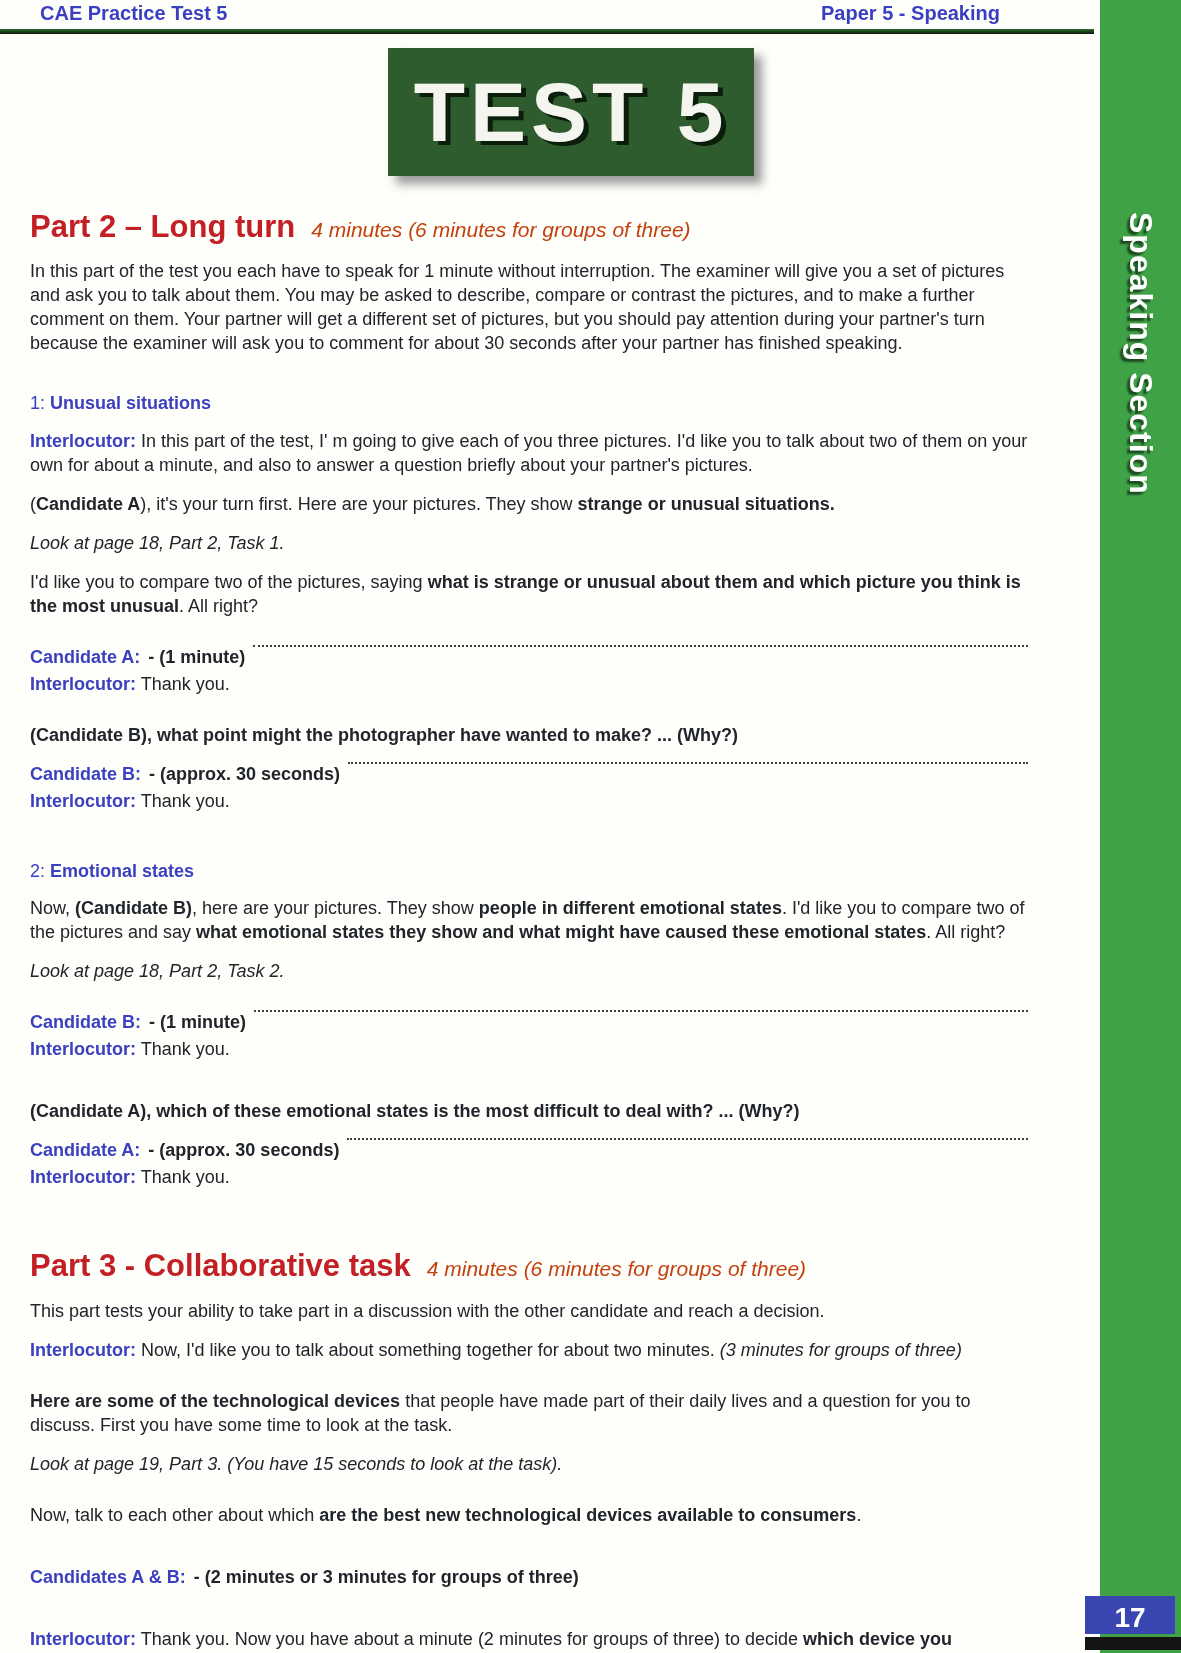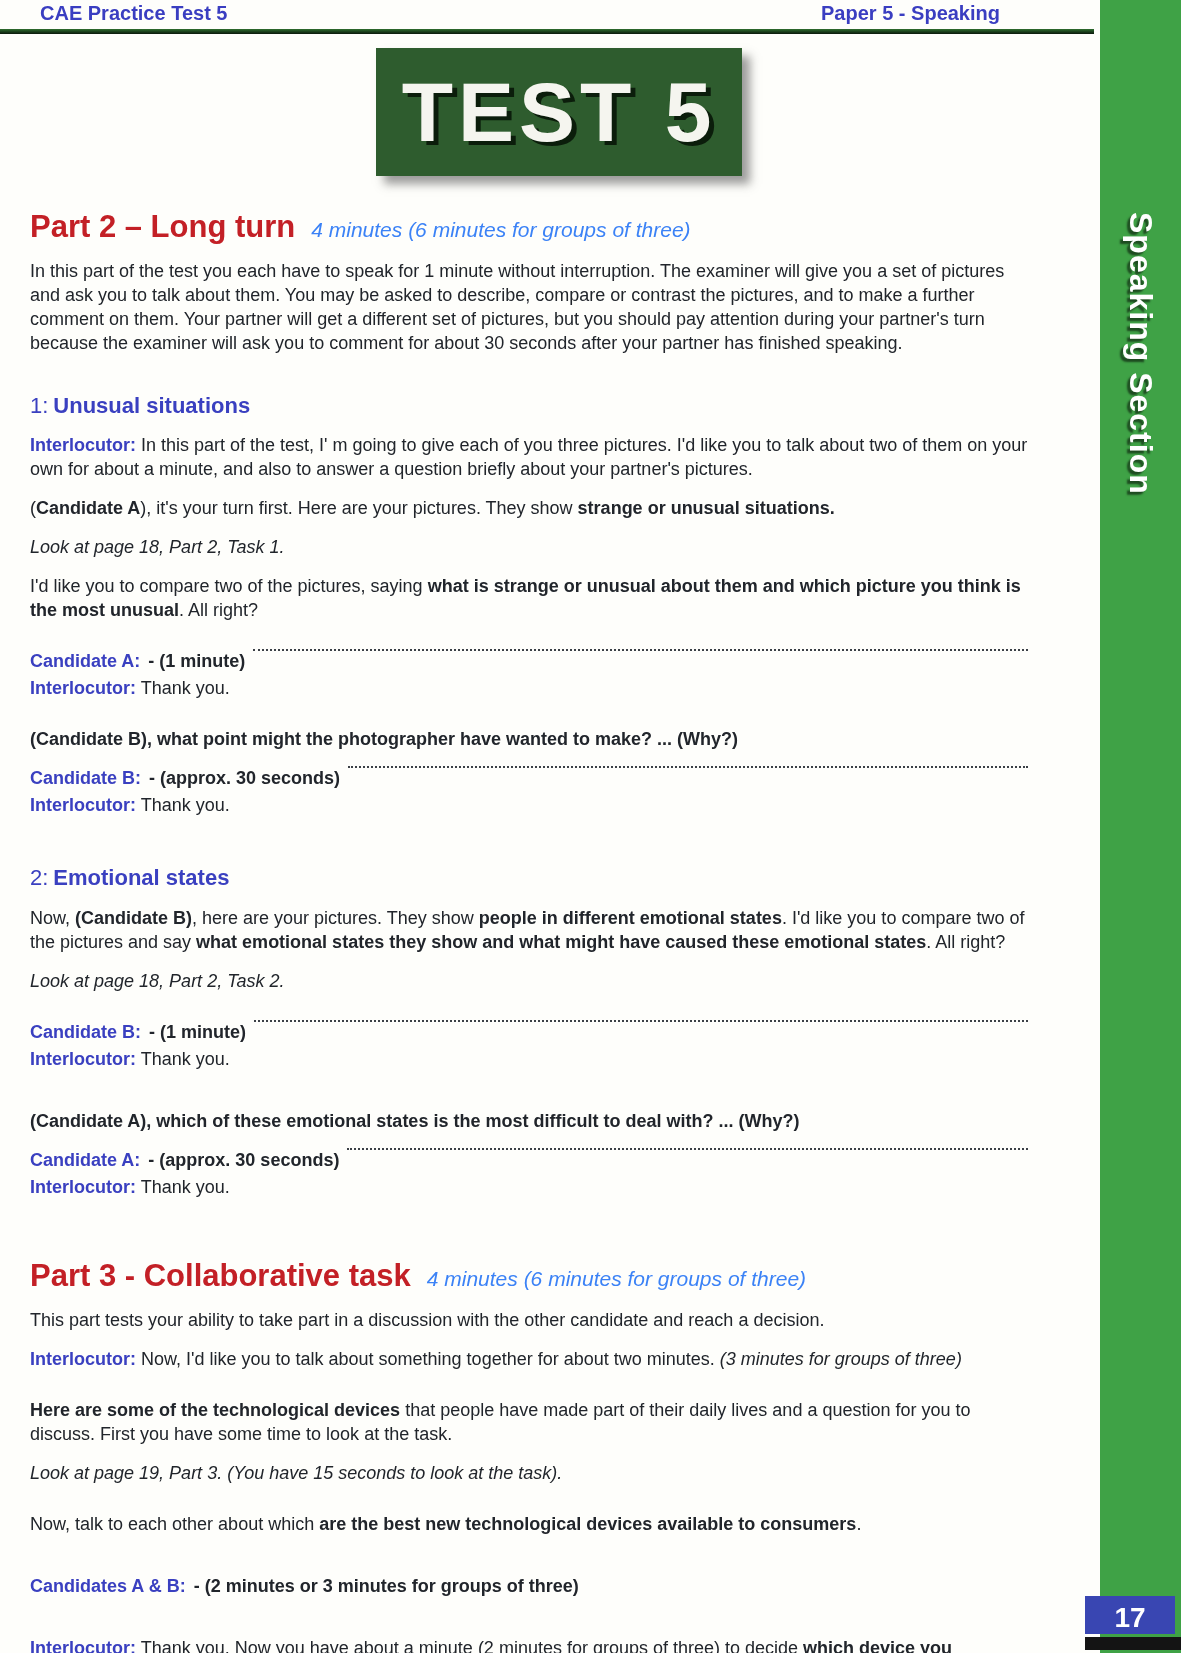--- a/index.html
+++ b/index.html
@@ -6,21 +6,21 @@
   .page{position:relative;width:1181px;height:1653px;background:#fefefb;
         font-family:"Liberation Sans",sans-serif;overflow:hidden;}
 
   
   .header{position:absolute;top:2px;left:40px;right:181px;display:flex;
           justify-content:space-between;font-weight:bold;font-size:20px;color:#3a3ec1;}
   .rule{position:absolute;top:29px;left:0;width:1094px;height:5px;
         background:linear-gradient(#2f6e2f,#0b180b);}
 
   
-  .banner{position:absolute;top:48px;left:376px;width:366px;height:128px;
+  .banner{position:absolute;top:48px;left:388px;width:366px;height:128px;
           background:#2e5c2e;box-shadow:8px 8px 9px rgba(60,60,60,.5);
           display:flex;align-items:center;justify-content:center;}
   .banner-text{font-size:84px;font-weight:bold;color:#f5f5ef;letter-spacing:5px;
                text-shadow:5px 4px 0 rgba(8,22,8,.9);}
 
   
   .sidebar{position:absolute;top:0;right:0;width:81px;height:1653px;background:#3fa246;}
   .sidebar-label{position:absolute;top:212px;left:50%;transform:translateX(-50%);
                  writing-mode:vertical-rl;white-space:nowrap;font-weight:bold;font-size:32px;
                  color:#fff;letter-spacing:1px;text-shadow:3px 3px 2px rgba(0,0,0,.55);}
@@ -29,22 +29,22 @@
   .content{position:absolute;top:210px;left:30px;width:1000px;
            font-size:18px;line-height:24px;color:#21252b;}
   .content p{margin:15px 0;}
   p.tight{margin-top:3px;}
   .gap-sm{margin-top:27px !important;}
   .gap-md{margin-top:38px !important;}
   .gap-lg{margin-top:48px !important;}
   .gap-xl{margin-top:60px !important;}
 
   h2.part-heading{margin:0 0 10px 0;font-size:31px;color:#c32026;line-height:1.1;}
-  .ph-timing{font-size:21px;font-weight:normal;font-style:italic;color:#3b82f6;margin-left:16px;}
-  h3.sub-heading{margin:32px 0 6px 0;font-size:22px;color:#3a40c0;line-height:1.15;}
+  .ph-timing{font-size:21px;font-weight:normal;font-style:italic;color:#c2410c;margin-left:16px;}
+  h3.sub-heading{margin:32px 0 6px 0;font-size:18px;color:#3a40c0;line-height:1.15;}
   .sh-num{font-weight:normal;}
   .sh-title{font-weight:bold;margin-left:5px;}
 
   .b{font-weight:bold;}
   .i{font-style:italic;}
   .label{color:#3a40c0;font-weight:bold;}
 
   .dialogue{display:flex;align-items:flex-start;margin:15px 0 2px 0;}
   .dlg-label{color:#3a40c0;font-weight:bold;white-space:nowrap;}
   .dlg-detail{font-weight:bold;white-space:nowrap;margin-left:8px;}

